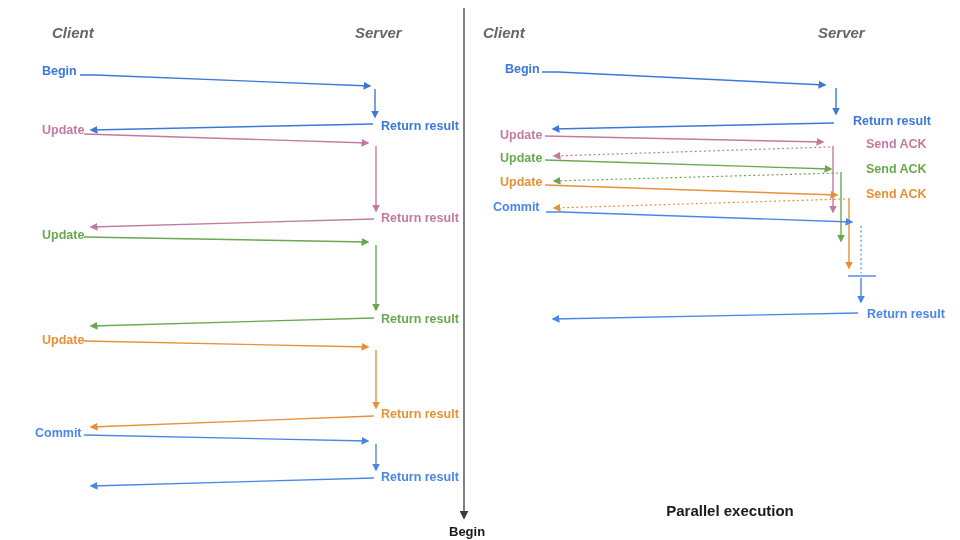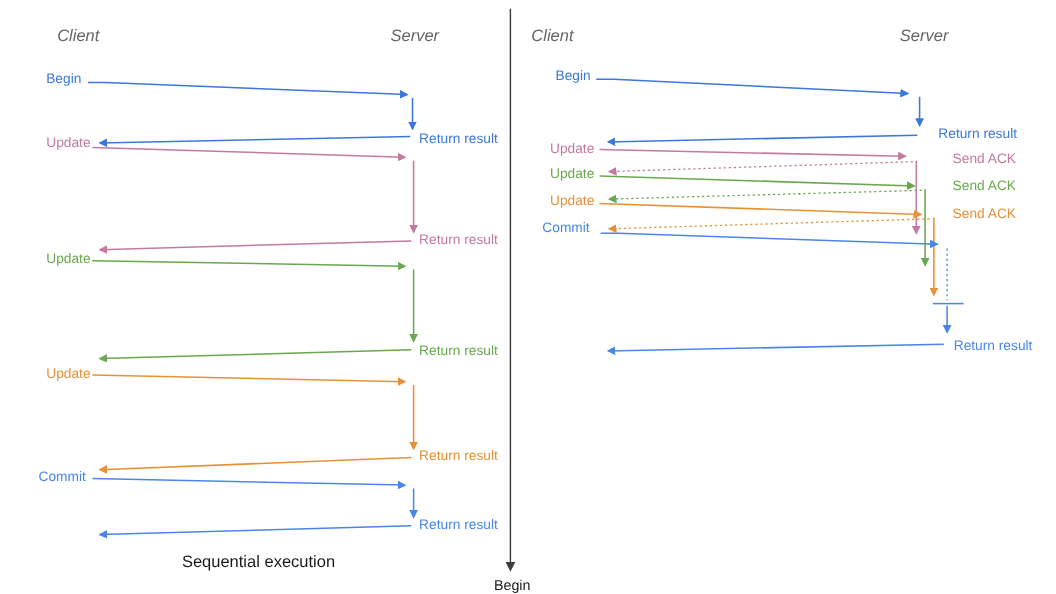--- a/index.html
+++ b/index.html
@@ -3,21 +3,21 @@
 <meta charset="utf-8">
 <style>
   :root{
     --blue:#3c78d8; --blue2:#4a86e8; --pink:#c27ba0; --green:#6aa84f;
     --orange:#e69138; --gray:#666666; --axis:#3d3d3d; --ink:#1a1a1a;
   }
   html,body{margin:0;padding:0;background:#ffffff;}
   .canvas{position:relative;width:960px;height:540px;background:#ffffff;overflow:hidden;
           font-family:"Liberation Sans", sans-serif;}
   svg{position:absolute;left:0;top:0;}
-  .lbl{position:absolute;font-size:12.5px;line-height:14px;white-space:nowrap;}
+  .lbl{position:absolute;font-size:12.5px;line-height:14px;white-space:nowrap;font-weight:bold;}
   .hdr{font-size:15px;font-style:italic;color:var(--gray);}
   .title{font-size:15px;color:var(--ink);text-align:center;}
   .time{font-size:13px;color:var(--ink);}
   .c-blue{color:var(--blue);} .c-blue2{color:var(--blue2);} .c-pink{color:var(--pink);}
   .c-green{color:var(--green);} .c-orange{color:var(--orange);}
   .s-blue{stroke:var(--blue);} .s-blue2{stroke:var(--blue2);} .s-pink{stroke:var(--pink);}
   .s-green{stroke:var(--green);} .s-orange{stroke:var(--orange);} .s-axis{stroke:var(--axis);}
   .f-blue{fill:var(--blue);} .f-blue2{fill:var(--blue2);} .f-pink{fill:var(--pink);}
   .f-green{fill:var(--green);} .f-orange{fill:var(--orange);} .f-axis{fill:var(--axis);}
   line,polyline{fill:none;stroke-width:1.4;}
@@ -111,36 +111,36 @@
 
   <div class="lbl c-green" style="left:42px;top:228px">Update</div>
   <div class="lbl c-green" style="left:381px;top:312px">Return result</div>
 
   <div class="lbl c-orange" style="left:42px;top:333px">Update</div>
   <div class="lbl c-orange" style="left:381px;top:407px">Return result</div>
 
   <div class="lbl c-blue2" style="left:35px;top:426px">Commit</div>
   <div class="lbl c-blue2" style="left:381px;top:470px">Return result</div>
 
-  <div class="lbl title" style="left:135px;top:504px;width:200px">Sequential execution</div>
 
   <div class="lbl hdr" style="left:483px;top:26px">Client</div>
   <div class="lbl hdr" style="left:818px;top:26px">Server</div>
 
   <div class="lbl c-blue" style="left:505px;top:62px">Begin</div>
   <div class="lbl c-blue" style="left:853px;top:114px">Return result</div>
 
   <div class="lbl c-pink" style="left:500px;top:128px">Update</div>
   <div class="lbl c-pink" style="left:866px;top:137px">Send ACK</div>
 
   <div class="lbl c-green" style="left:500px;top:151px">Update</div>
   <div class="lbl c-green" style="left:866px;top:162px">Send ACK</div>
 
   <div class="lbl c-orange" style="left:500px;top:175px">Update</div>
   <div class="lbl c-orange" style="left:866px;top:187px">Send ACK</div>
 
   <div class="lbl c-blue2" style="left:493px;top:200px">Commit</div>
   <div class="lbl c-blue2" style="left:867px;top:307px">Return result</div>
 
+  <div class="lbl title" style="left:630px;top:504px;width:200px">Parallel execution</div>
 
   <div class="lbl time" style="left:449px;top:525px">Begin</div>
 
 </div>
 
 </body></html>

